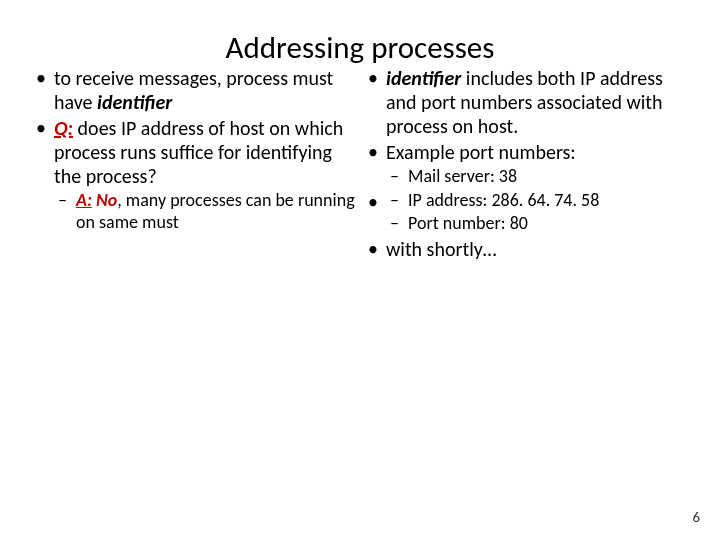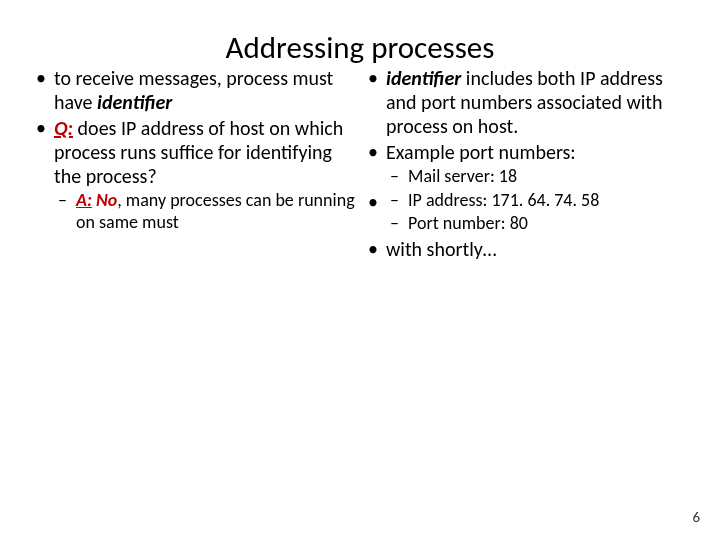--- a/index.html
+++ b/index.html
@@ -43,26 +43,26 @@
     </div>
 
     <div class="col">
       <ul class="level1">
         <li>
           <span class="italic">identifier</span><span> includes both IP address and port numbers associated with process on host.</span>
         </li>
         <li>
           <span>Example port numbers:</span>
           <ul class="level2">
-            <li><span>Mail server: 18</span></li>
+            <li><span>Mail server: 38</span></li>
           </ul>
         </li>
         <li>
           <ul class="level2">
-            <li><span>IP address: 171. 64. 74. 58</span></li>
+            <li><span>IP address: 286. 64. 74. 58</span></li>
             <li><span>Port number: 80</span></li>
           </ul>
         </li>
         <li>
           <span>with shortly…</span>
         </li>
       </ul>
     </div>
 
   </div>

